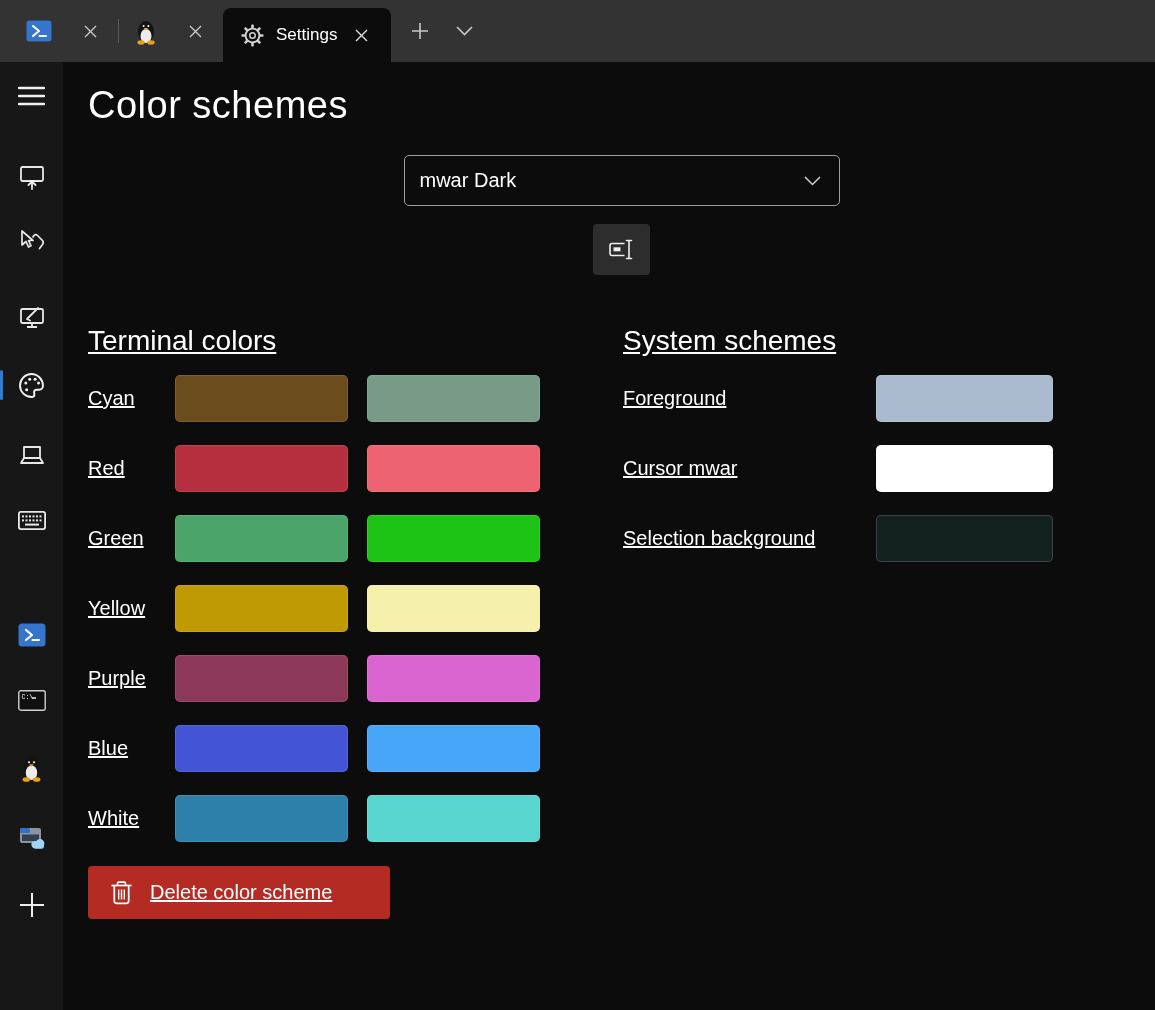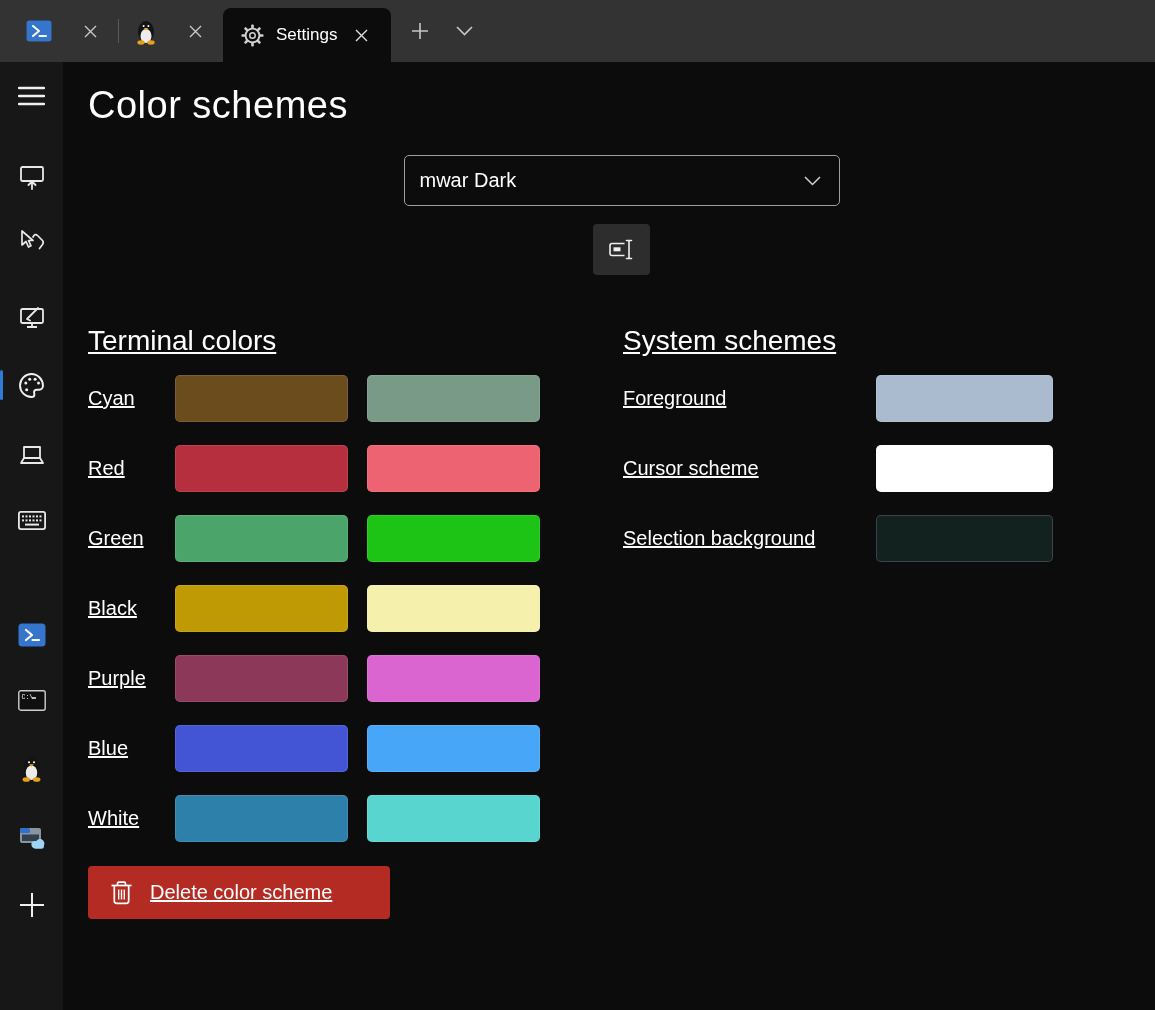--- a/index.html
+++ b/index.html
@@ -366,21 +366,21 @@
           <span class="color-label">Red</span>
           <span class="swatch" style="background: rgb(181, 47, 63);"></span>
           <span class="swatch" style="background: rgb(238, 99, 114);"></span>
         </div>
         <div class="color-row">
           <span class="color-label">Green</span>
           <span class="swatch" style="background: rgb(75, 165, 107);"></span>
           <span class="swatch" style="background: rgb(30, 196, 21);"></span>
         </div>
         <div class="color-row">
-          <span class="color-label">Black</span>
+          <span class="color-label">Yellow</span>
           <span class="swatch" style="background: rgb(191, 154, 5);"></span>
           <span class="swatch" style="background: rgb(245, 240, 171);"></span>
         </div>
         <div class="color-row">
           <span class="color-label">Purple</span>
           <span class="swatch" style="background: rgb(140, 56, 89);"></span>
           <span class="swatch" style="background: rgb(218, 100, 208);"></span>
         </div>
         <div class="color-row">
           <span class="color-label">Blue</span>
@@ -407,21 +407,21 @@
       </div>
 
       <div class="col-system">
         <h2 class="section-heading">System schemes</h2>
 
         <div class="color-row">
           <span class="color-label">Foreground</span>
           <span class="swatch" style="background: rgb(170, 187, 207);"></span>
         </div>
         <div class="color-row">
-          <span class="color-label">Cursor scheme</span>
+          <span class="color-label">Cursor mwar</span>
           <span class="swatch" style="background: rgb(255, 255, 255);"></span>
         </div>
         <div class="color-row">
           <span class="color-label">Selection background</span>
           <span class="swatch swatch-dark-outline" style="background: rgb(18, 34, 30);"></span>
         </div>
       </div>
     </div>
 
   </div>

